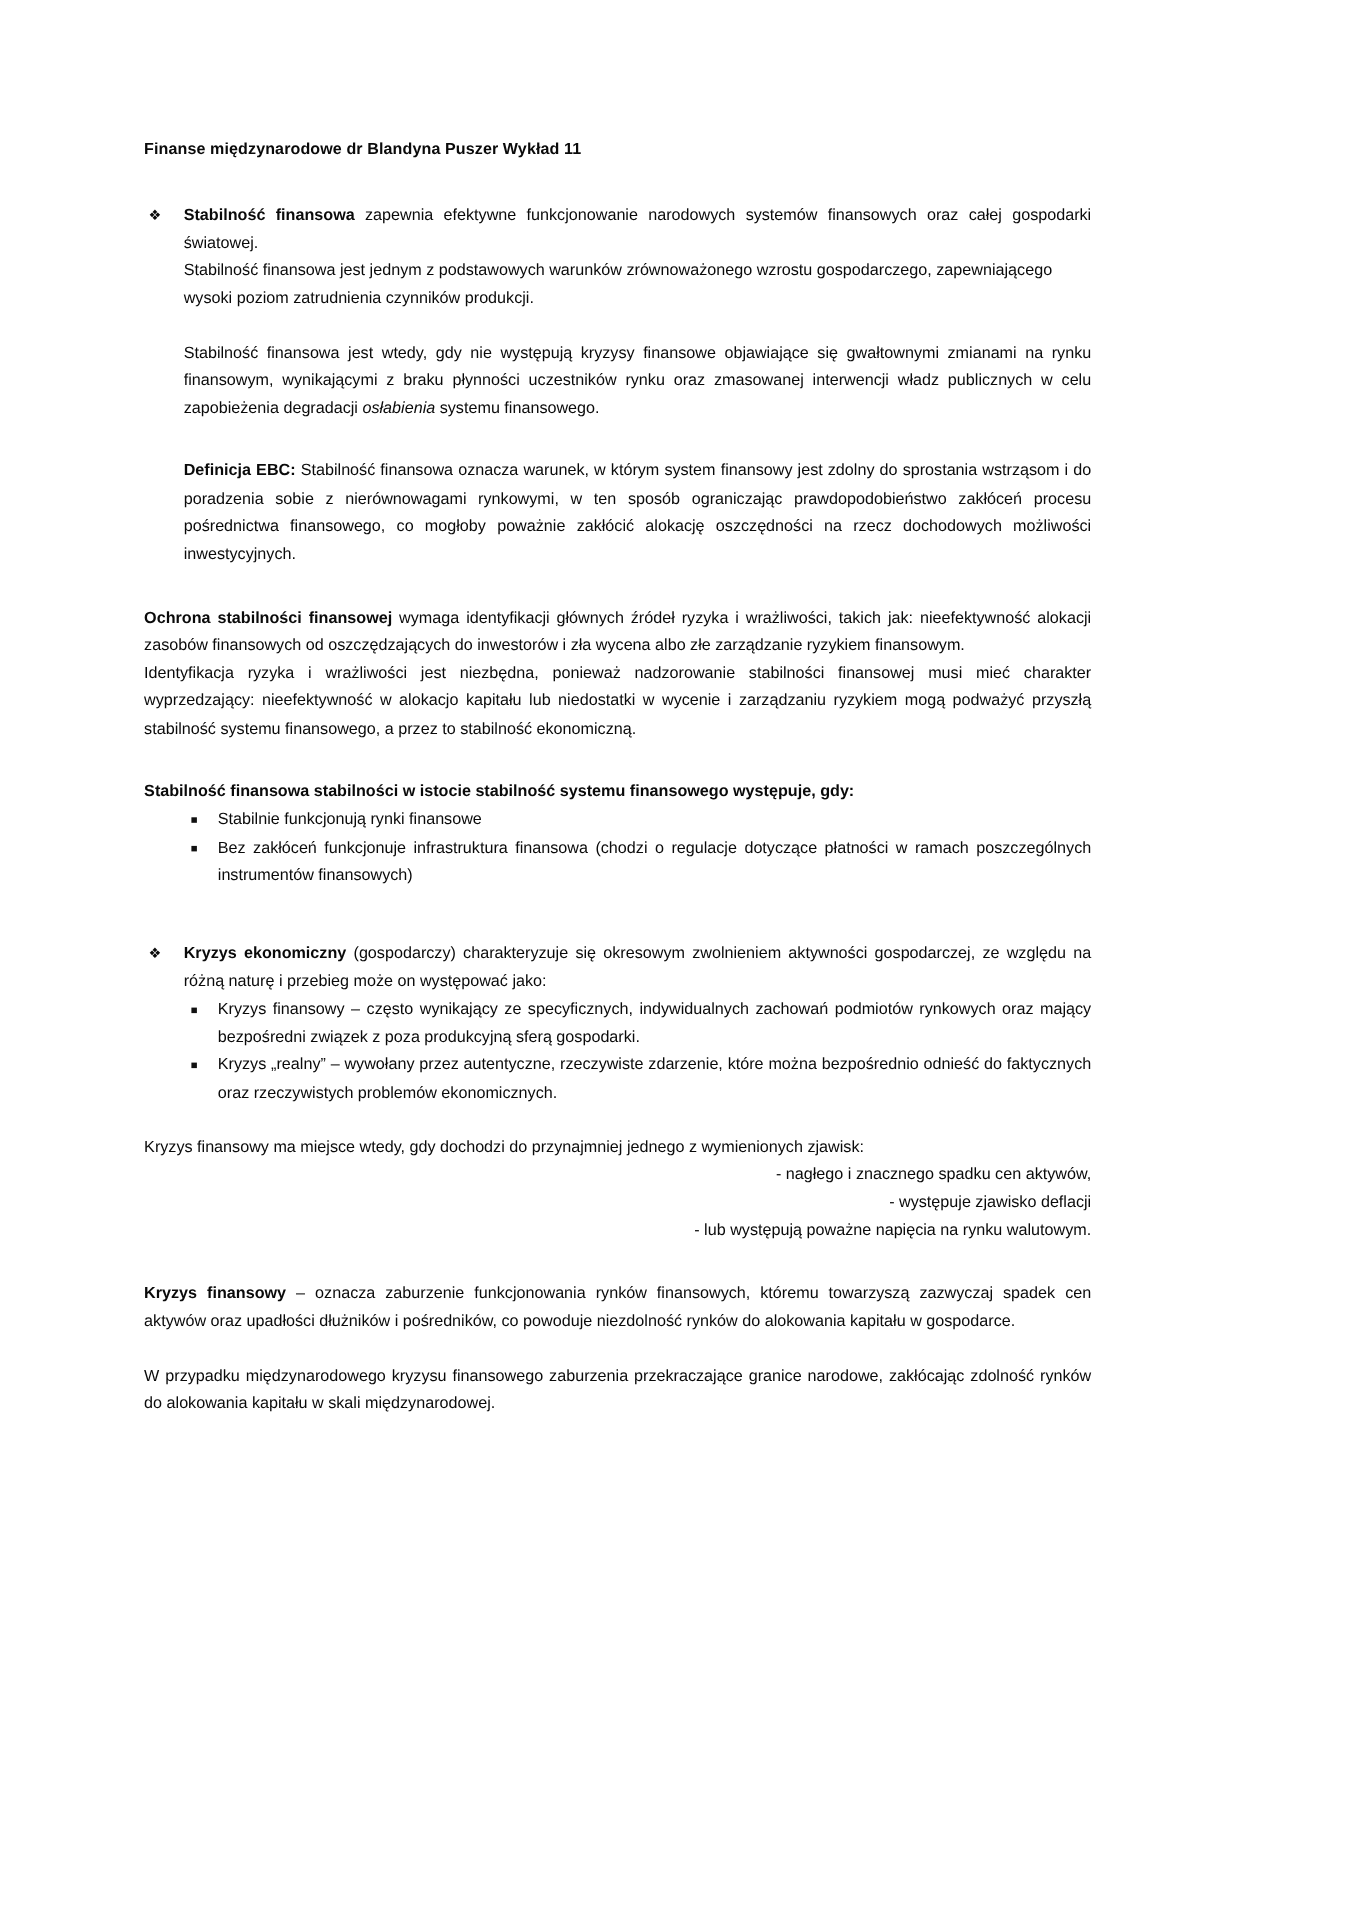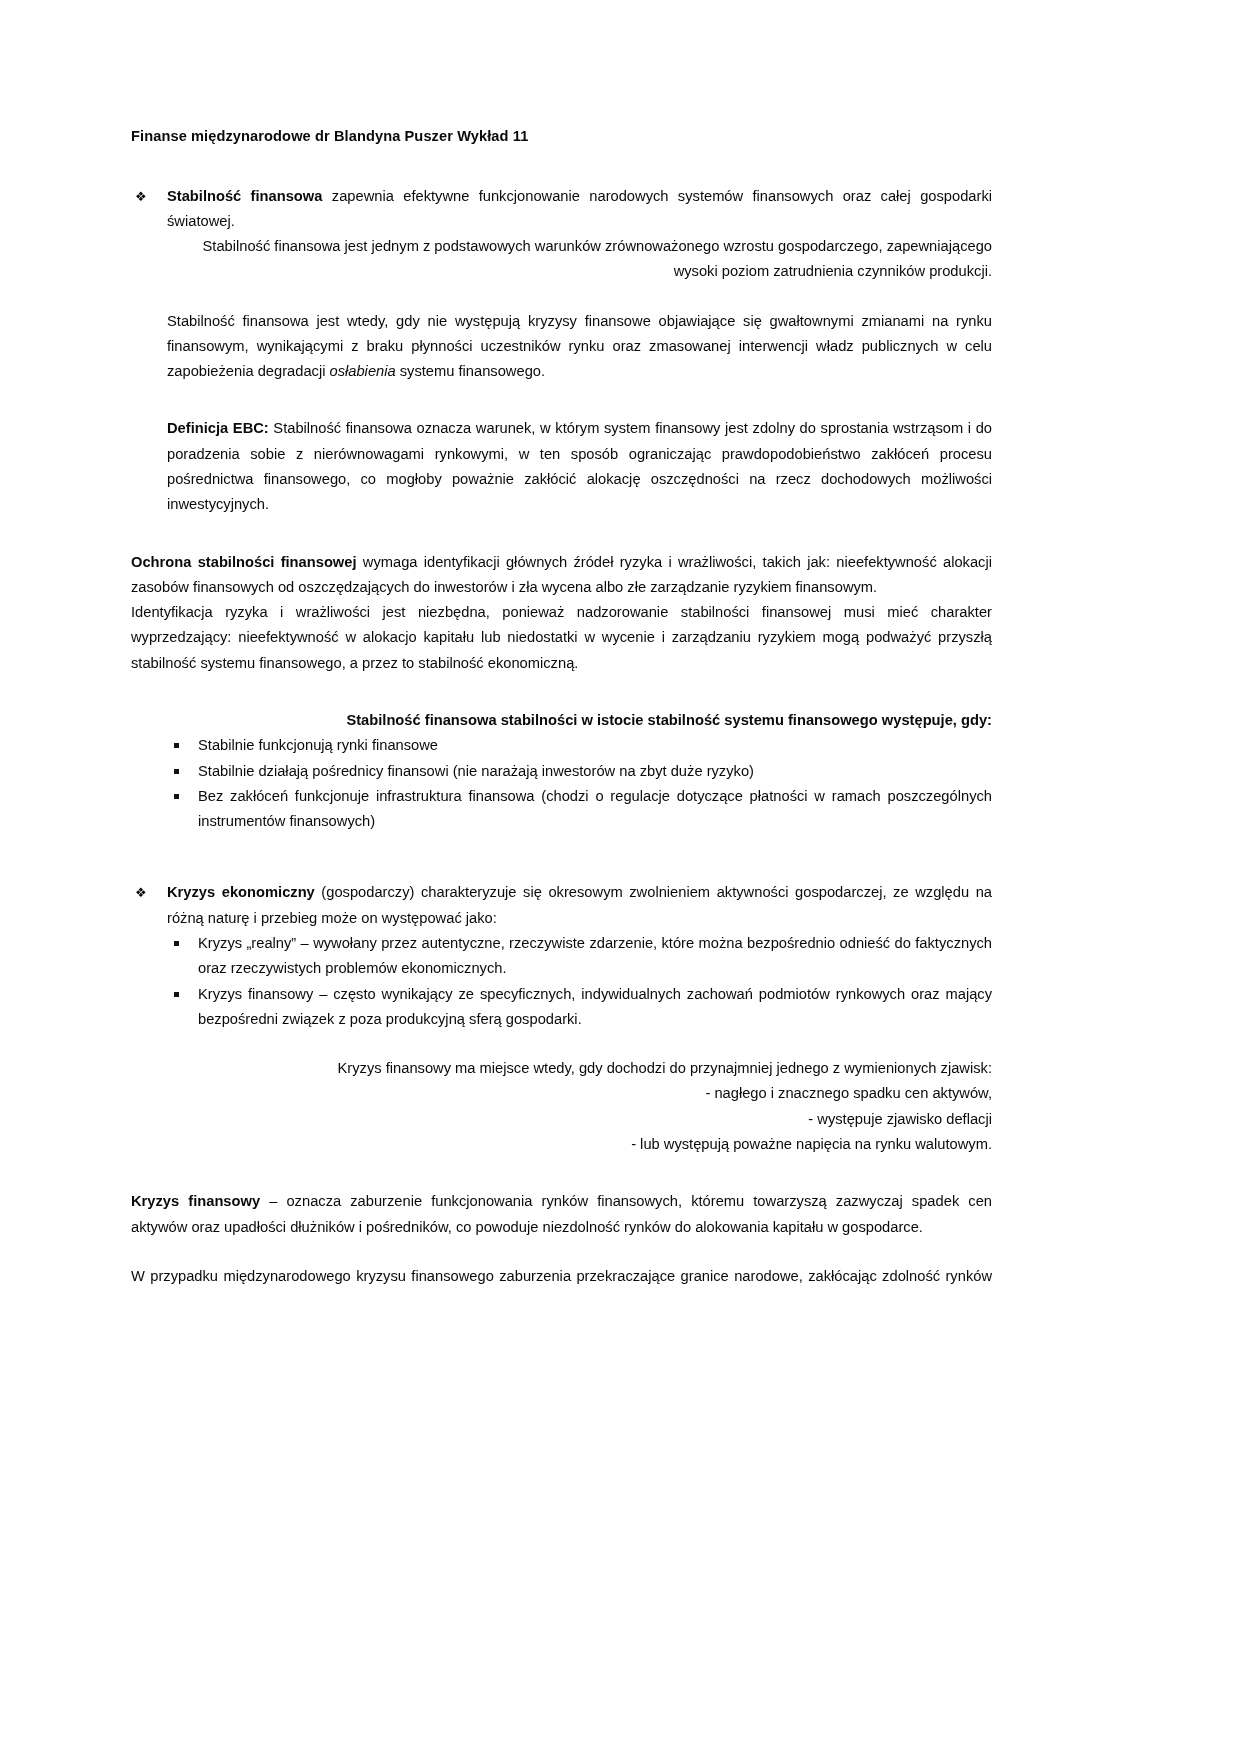--- a/index.html
+++ b/index.html
@@ -37,21 +37,21 @@
     margin: 0 0 38px 0;
   }
   p.para {
     font-size: 14.7px;
     line-height: 1.72;
     margin: 0;
     text-align: justify;
     text-justify: inter-word;
   }
   p.para.left {
-    text-align: right;
+    text-align: left;
   }
   .b { font-weight: bold; }
   .i { font-style: italic; }
 
   
   .dia-block {
     position: relative;
     padding-left: 36px;
     margin-top: 22px;
   }
@@ -120,34 +120,33 @@
     <div class="gap-lg"></div>
 
     <p class="para"><span class="b">Ochrona stabilności finansowej</span><span> wymaga identyfikacji głównych źródeł ryzyka i wrażliwości, takich jak: nieefektywność alokacji zasobów finansowych od oszczędzających do inwestorów i zła wycena albo złe zarządzanie ryzykiem finansowym.</span></p>
     <p class="para">Identyfikacja ryzyka i wrażliwości jest niezbędna, ponieważ nadzorowanie stabilności finansowej musi mieć charakter wyprzedzający: nieefektywność w alokacjo kapitału lub niedostatki w wycenie i zarządzaniu ryzykiem mogą podważyć przyszłą stabilność systemu finansowego, a przez to stabilność ekonomiczną.</p>
 
     <div class="gap-lg"></div>
 
     <p class="para left b">Stabilność finansowa stabilności w istocie stabilność systemu finansowego występuje, gdy:</p>
     <ul class="sq-list">
       <li>Stabilnie funkcjonują rynki finansowe</li>
-      <li>Stabilnie działają pośrednicy finansowi (nie narażają inwestorów na zbyt duże ryzyko)</li>
       <li>Bez zakłóceń funkcjonuje infrastruktura finansowa (chodzi o regulacje dotyczące płatności w ramach poszczególnych instrumentów finansowych)</li>
     </ul>
 
     <div class="gap-md"></div>
 
     <div class="dia-block">
       <span class="dia-bullet">❖</span>
       <p class="para"><span class="b">Kryzys ekonomiczny</span><span> (gospodarczy) charakteryzuje się okresowym zwolnieniem aktywności gospodarczej, ze względu na różną naturę i przebieg może on występować jako:</span></p>
     </div>
 
     <ul class="sq-list">
+      <li>Kryzys finansowy – często wynikający ze specyficznych, indywidualnych zachowań podmiotów rynkowych oraz mający bezpośredni związek z poza produkcyjną sferą gospodarki.</li>
       <li>Kryzys „realny” – wywołany przez autentyczne, rzeczywiste zdarzenie, które można bezpośrednio odnieść do faktycznych oraz rzeczywistych problemów ekonomicznych.</li>
-      <li>Kryzys finansowy – często wynikający ze specyficznych, indywidualnych zachowań podmiotów rynkowych oraz mający bezpośredni związek z poza produkcyjną sferą gospodarki.</li>
     </ul>
 
     <div class="gap-md"></div>
 
     <p class="para left">Kryzys finansowy ma miejsce wtedy, gdy dochodzi do przynajmniej jednego z wymienionych zjawisk:</p>
     <p class="dash-line">- nagłego i znacznego spadku cen aktywów,</p>
     <p class="dash-line">- występuje zjawisko deflacji</p>
     <p class="dash-line">-  lub występują poważne napięcia na rynku walutowym.</p>
 
     <div class="gap-lg"></div>

